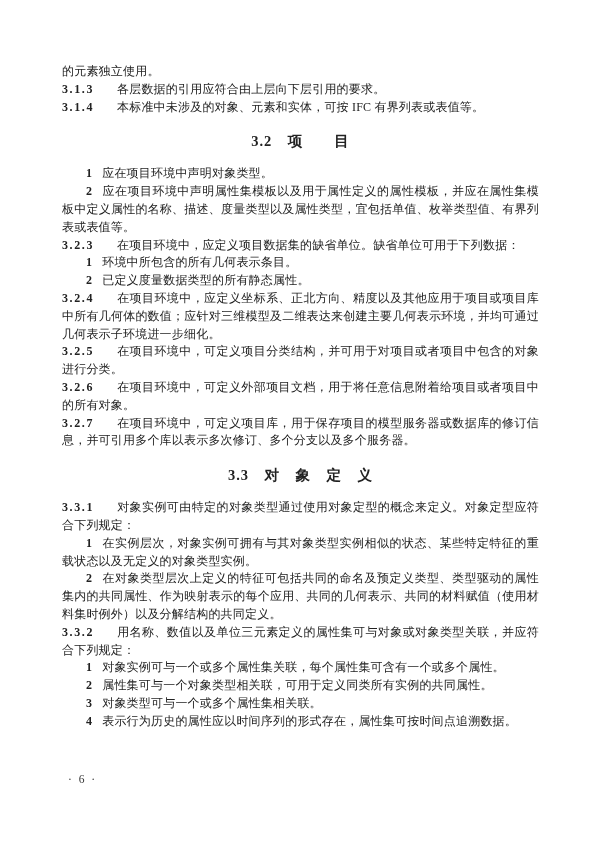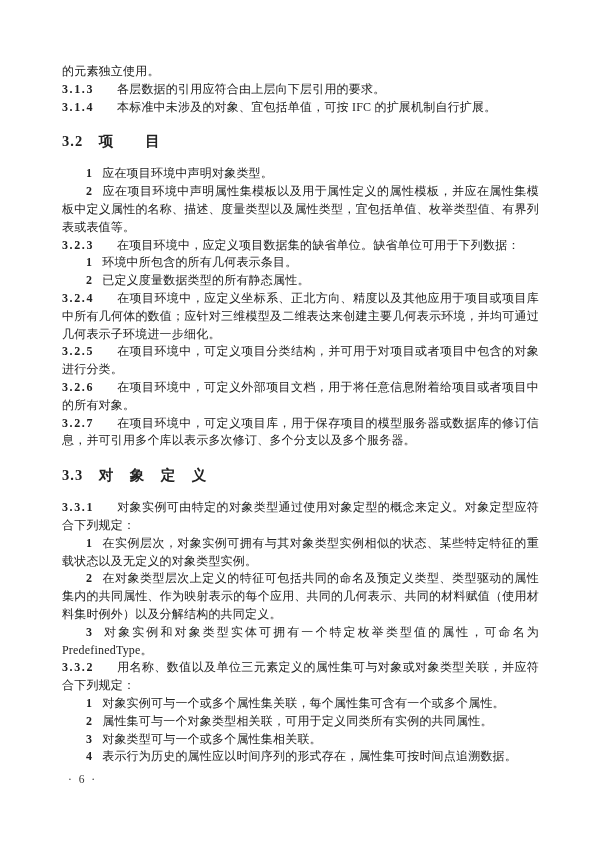--- a/index.html
+++ b/index.html
@@ -33,20 +33,21 @@
     margin-right: 23px;
   }
   .inum {
     font-weight: bold;
     margin-right: 10px;
   }
   .sec-heading {
     margin: 15px 0 14px 0;
     font-size: 14.5px;
     font-weight: bold;
+    text-align: center;
     letter-spacing: 1px;
     line-height: 20px;
   }
   .page-footer {
     position: absolute;
     left: 68px;
     top: 773px;
     font-size: 11.5px;
     letter-spacing: 2px;
     color: #333333;
@@ -55,21 +56,21 @@
 </head>
 <body>
 
 <div class="page">
   <div class="content">
 
     <p class="body-p"><span>的元素独立使用。</span></p>
 
     <p class="body-p"><b class="cnum">3.1.3</b><span>各层数据的引用应符合由上层向下层引用的要求。</span></p>
 
-    <p class="body-p"><b class="cnum">3.1.4</b><span>本标准中未涉及的对象、宜包括单值，可按 IFC 的扩展机制自行扩展。</span></p>
+    <p class="body-p"><b class="cnum">3.1.4</b><span>本标准中未涉及的对象、元素和实体，可按 IFC 有界列表或表值等。</span></p>
 
     <h2 class="sec-heading">3.2　项　　目</h2>
 
 
     <p class="body-p subitem"><b class="inum">1</b><span>应在项目环境中声明对象类型。</span></p>
     <p class="body-p subitem"><b class="inum">2</b><span>应在项目环境中声明属性集模板以及用于属性定义的属性模板，并应在属性集模板中定义属性的名称、描述、度量类型以及属性类型，宜包括单值、枚举类型值、有界列表或表值等。</span></p>
 
     <p class="body-p"><b class="cnum">3.2.3</b><span>在项目环境中，应定义项目数据集的缺省单位。缺省单位可用于下列数据：</span></p>
     <p class="body-p subitem"><b class="inum">1</b><span>环境中所包含的所有几何表示条目。</span></p>
     <p class="body-p subitem"><b class="inum">2</b><span>已定义度量数据类型的所有静态属性。</span></p>
@@ -80,21 +81,20 @@
 
     <p class="body-p"><b class="cnum">3.2.6</b><span>在项目环境中，可定义外部项目文档，用于将任意信息附着给项目或者项目中的所有对象。</span></p>
 
     <p class="body-p"><b class="cnum">3.2.7</b><span>在项目环境中，可定义项目库，用于保存项目的模型服务器或数据库的修订信息，并可引用多个库以表示多次修订、多个分支以及多个服务器。</span></p>
 
     <h2 class="sec-heading">3.3　对　象　定　义</h2>
 
     <p class="body-p"><b class="cnum">3.3.1</b><span>对象实例可由特定的对象类型通过使用对象定型的概念来定义。对象定型应符合下列规定：</span></p>
     <p class="body-p subitem"><b class="inum">1</b><span>在实例层次，对象实例可拥有与其对象类型实例相似的状态、某些特定特征的重载状态以及无定义的对象类型实例。</span></p>
     <p class="body-p subitem"><b class="inum">2</b><span>在对象类型层次上定义的特征可包括共同的命名及预定义类型、类型驱动的属性集内的共同属性、作为映射表示的每个应用、共同的几何表示、共同的材料赋值（使用材料集时例外）以及分解结构的共同定义。</span></p>
-    <p class="body-p subitem"><b class="inum">3</b><span>对象实例和对象类型实体可拥有一个特定枚举类型值的属性，可命名为 PredefinedType。</span></p>
 
     <p class="body-p"><b class="cnum">3.3.2</b><span>用名称、数值以及单位三元素定义的属性集可与对象或对象类型关联，并应符合下列规定：</span></p>
     <p class="body-p subitem"><b class="inum">1</b><span>对象实例可与一个或多个属性集关联，每个属性集可含有一个或多个属性。</span></p>
     <p class="body-p subitem"><b class="inum">2</b><span>属性集可与一个对象类型相关联，可用于定义同类所有实例的共同属性。</span></p>
     <p class="body-p subitem"><b class="inum">3</b><span>对象类型可与一个或多个属性集相关联。</span></p>
     <p class="body-p subitem"><b class="inum">4</b><span>表示行为历史的属性应以时间序列的形式存在，属性集可按时间点追溯数据。</span></p>
 
   </div>
 
   <div class="page-footer">· 6 ·</div>

